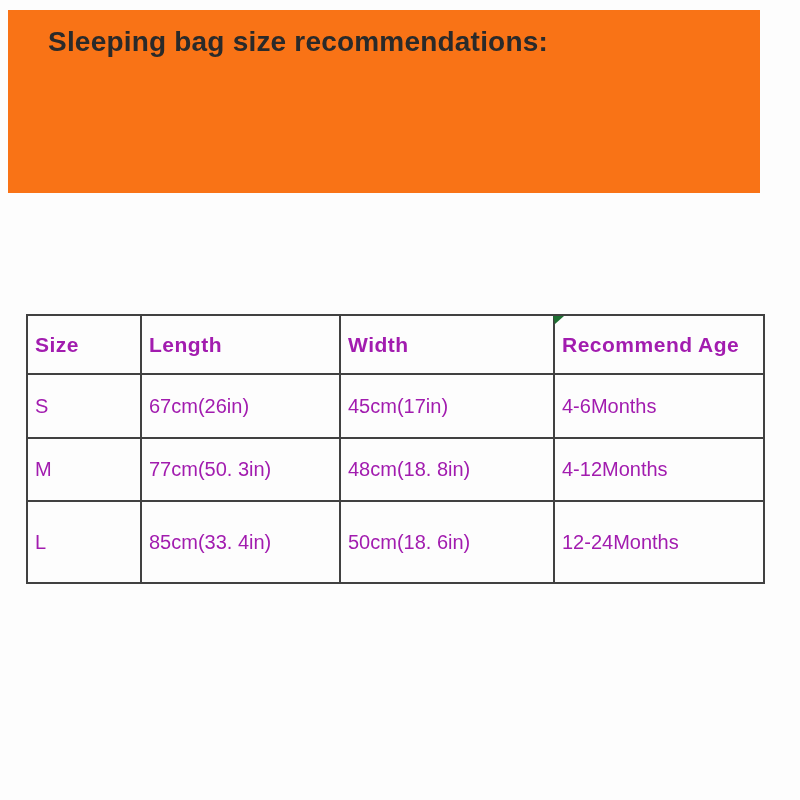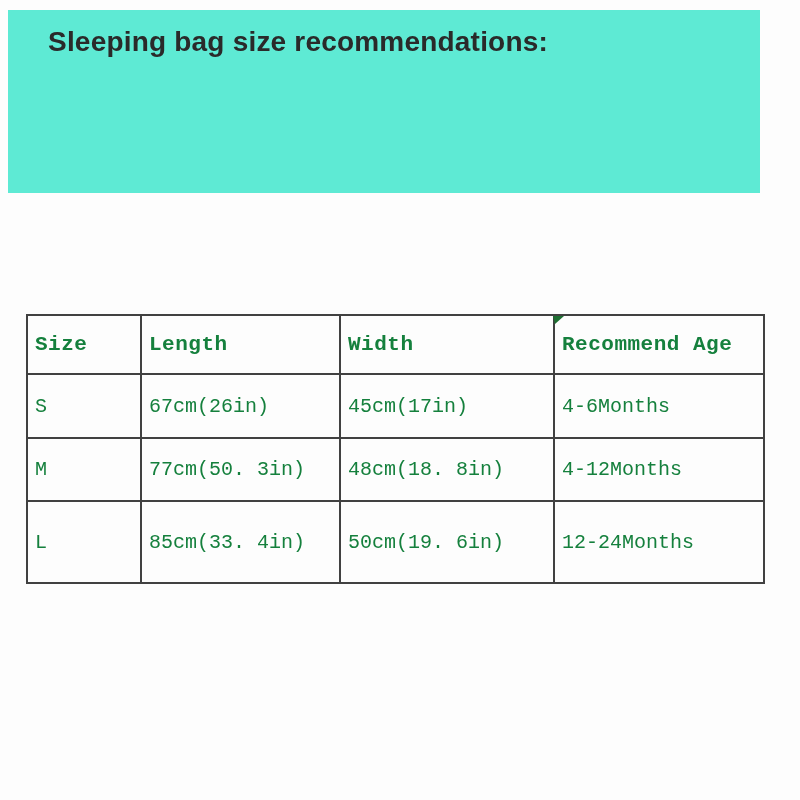--- a/index.html
+++ b/index.html
@@ -15,21 +15,21 @@
     font-family: "Liberation Sans", sans-serif;
   }
 
   
   .hero {
     position: absolute;
     left: 8px;
     top: 10px;
     width: 752px;
     height: 183px;
-    background: #5eead4;
+    background: #f97316;
     box-sizing: border-box;
     padding: 14px 20px 0 40px;
   }
   .hero h1 {
     margin: 0;
     font-size: 28px;
     line-height: 36px;
     font-weight: bold;
     color: #2a2a2a;
     letter-spacing: 0.2px;
@@ -54,22 +54,22 @@
     width: 737px;
     table-layout: fixed;
     background: #fdfdfd;
   }
   table.size-table th,
   table.size-table td {
     border: 2px solid #414141;
     text-align: left;
     vertical-align: middle;
     padding: 0 0 0 7px;
-    font-family: Liberation Mono, monospace;
-    color: #15803d;
+    font-family: Liberation Sans, sans-serif;
+    color: #a21caf;
     white-space: nowrap;
     overflow: hidden;
   }
   table.size-table th {
     font-size: 21px;
     font-weight: bold;
     letter-spacing: 0.5px;
   }
   table.size-table td {
     font-size: 20px;
@@ -122,18 +122,18 @@
     </tr>
     <tr class="row-m">
       <td>M</td>
       <td>77cm(50. 3in)</td>
       <td>48cm(18. 8in)</td>
       <td>4-12Months</td>
     </tr>
     <tr class="row-l">
       <td>L</td>
       <td>85cm(33. 4in)</td>
-      <td>50cm(19. 6in)</td>
+      <td>50cm(18. 6in)</td>
       <td>12-24Months</td>
     </tr>
   </tbody>
     </table>
 </div>
 
 </body></html>

